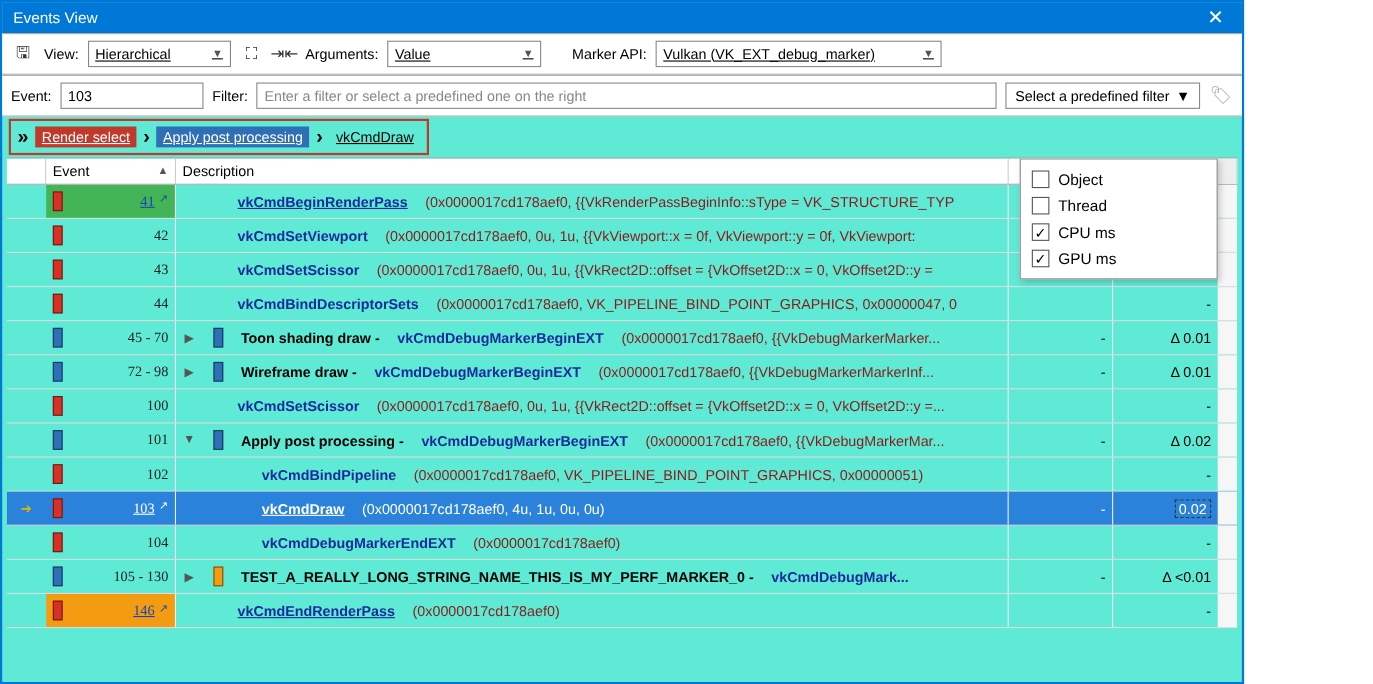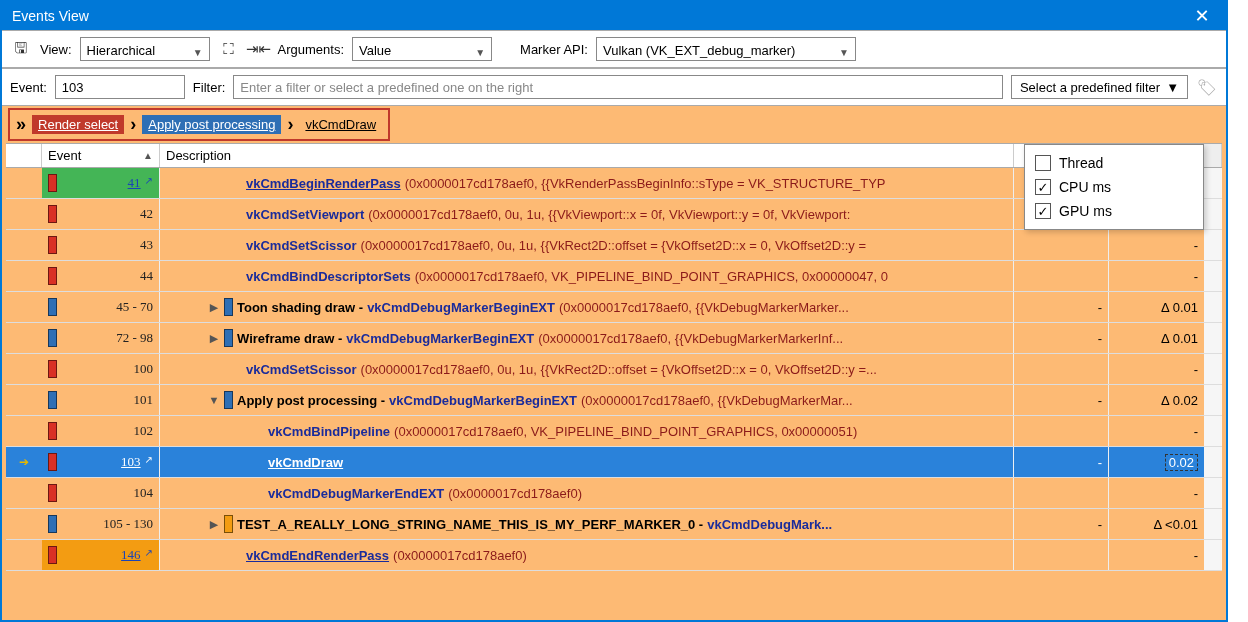--- a/index.html
+++ b/index.html
@@ -4,26 +4,26 @@
 <style>
   * { box-sizing: border-box; }
   body {
     margin: 0;
     font-family: -apple-system, "Segoe UI", Arial, sans-serif;
     font-size: 13px;
     background: #fff;
     overflow: hidden;
   }
   .window {
-    width: 1228px;
+    width: 1131px;
     height: 622px;
     border: 2px solid #0078d7;
     display: flex;
     flex-direction: column;
-    background: #fdba74;
+    background: #5eead4;
   }
   .titlebar {
     background: #0078d7;
     color: #fff;
     height: 28px;
     display: flex;
     align-items: center;
     padding: 0 4px;
     font-size: 14px;
   }
@@ -40,28 +40,29 @@
     align-items: center;
     gap: 8px;
     padding: 6px 8px;
     border-top: 1px solid #aaa;
     border-bottom: 1px solid #aaa;
     background: #fff;
   }
   .toolbar1 .lbl, .toolbar2 .lbl { color: #000; }
   .selectbox {
     display: flex;
-    align-items: flex-end;
+    align-items: center;
     gap: 20px;
     border: 1px solid #888;
     padding: 2px 6px;
     min-width: 120px;
     background: #fff;
     cursor: pointer;
     height: 24px;
+    text-decoration: underline;
   }
   .selectbox .val { flex: 1; }
   .selectbox .caret { font-size: 10px; color: #555; }
   .iconbtn {
     width: 22px; height: 22px;
     display: flex; align-items: center; justify-content: center;
     cursor: pointer;
     font-size: 15px;
     color: #333;
   }
@@ -132,21 +133,21 @@
   .tbody { flex: 1; overflow: hidden; position: relative; }
   .row {
     display: flex;
     height: 31px;
     border-bottom: 1px solid #ddd;
     align-items: center;
   }
   .row .cell { padding: 0 6px; display: flex; align-items: center; height: 100%; }
   .row .c-pre { width: 36px; justify-content: center; }
   .row .c-ev  { width: 118px; border-right: 1px solid #eee; gap: 4px; font-family: Liberation Serif, serif; }
-  .row .c-desc{ flex: 1; border-right: 1px solid #eee; overflow: hidden; white-space: nowrap; text-overflow: ellipsis; gap:4px;margin-left:42px;}
+  .row .c-desc{ flex: 1; border-right: 1px solid #eee; overflow: hidden; white-space: nowrap; text-overflow: ellipsis; gap:16px;}
   .row .c-cpu { width: 95px; justify-content: flex-end; border-right: 1px solid #eee; }
   .row .c-gpu { width: 95px; justify-content: flex-end; }
   .row .c-scr { width: 18px; background: #f6f6f6; }
   .marker {
     width: 9px; height: 18px; border: 1px solid rgba(0,0,0,0.5);
     display: inline-block;
   }
   .mk-red   { background: #d93025; }
   .mk-blue  { background: #2e6fb5; }
   .mk-orange{ background: #f39c12; }
@@ -263,20 +264,24 @@
       </div>
       <div class="col col-desc">Description</div>
       <div class="col col-cpu">CPU ms</div>
       <div class="col col-gpu">GPU ms</div>
       <div class="col col-scr"></div>
     </div>
 
     <div class="panel" id="panel">
         <div class="opt">
           <span class="cb"></span>
+          <span>Object</span>
+        </div>
+        <div class="opt">
+          <span class="cb"></span>
           <span>Thread</span>
         </div>
         <div class="opt">
           <span class="cb">✓</span>
           <span>CPU ms</span>
         </div>
         <div class="opt">
           <span class="cb">✓</span>
           <span>GPU ms</span>
         </div>
@@ -428,20 +433,21 @@
           <div class="cell c-pre">
             <span class="arrow-cur">➔</span>
           </div>
           <div class="cell c-ev">
             <span class="marker mk-red"></span>
             <span class="eid"><span class="link">103</span><span class="ext-ico">↗</span></span>
           </div>
           <div class="cell c-desc d-indent2">
             <span class="disclosure"></span>
             <span class="fn fn-link">vkCmdDraw</span>
+            <span class="arg">(0x0000017cd178aef0, 4u, 1u, 0u, 0u)</span>
           </div>
           <div class="cell c-cpu">-</div>
           <div class="cell c-gpu">
             <span class="gpu-boxed">0.02</span>
           </div>
           <div class="cell c-scr"></div>
         </div>
         <div class="row">
           <div class="cell c-pre"></div>
           <div class="cell c-ev">

